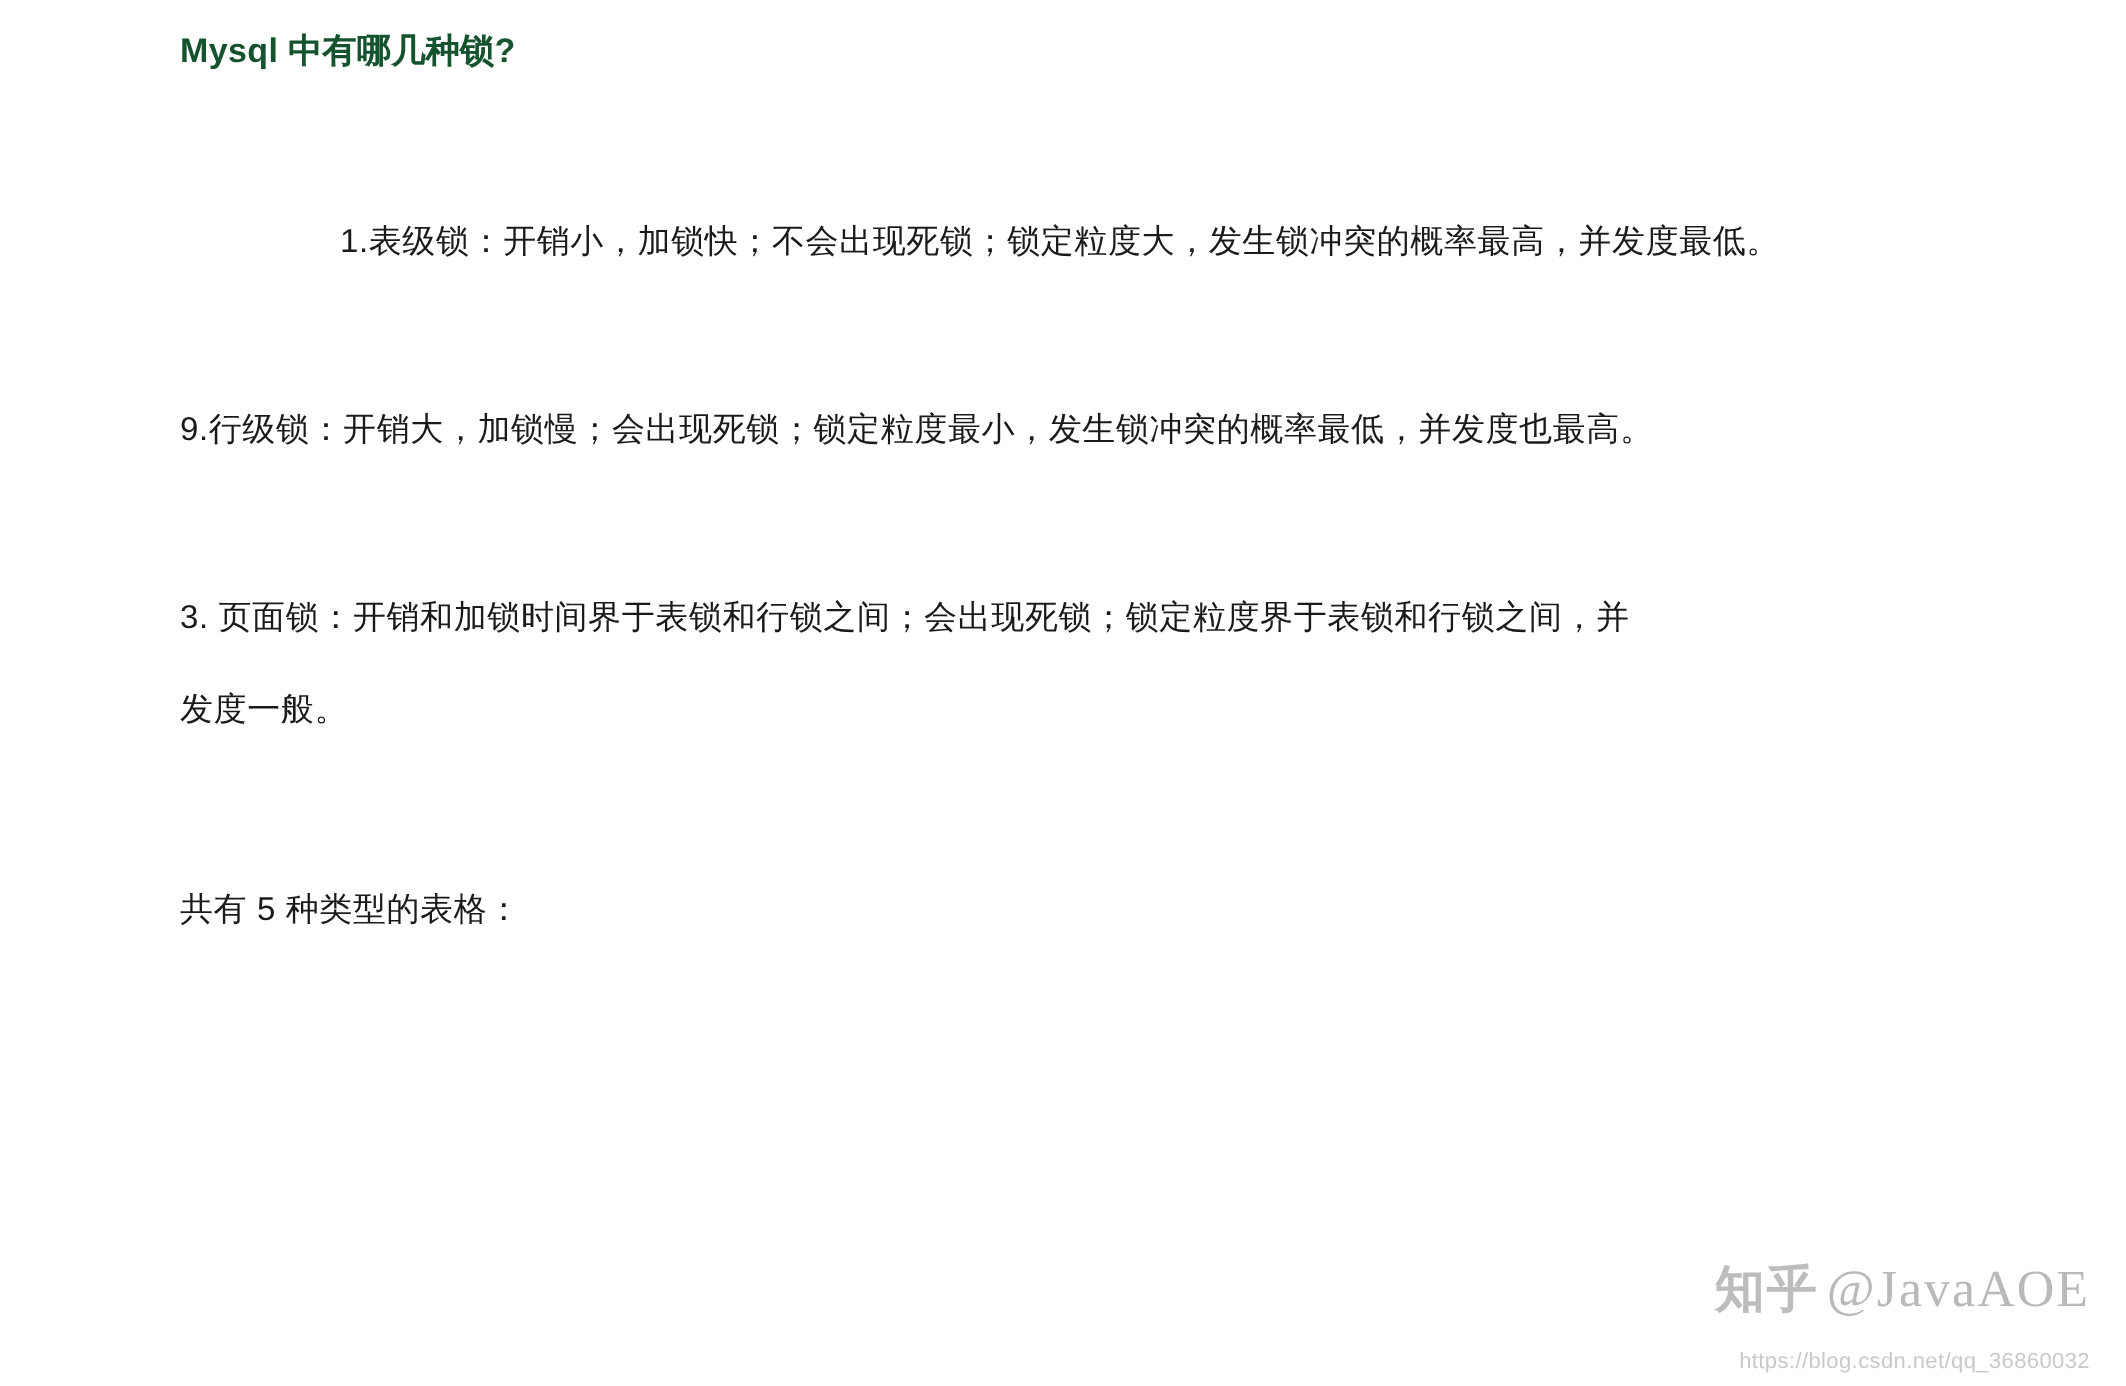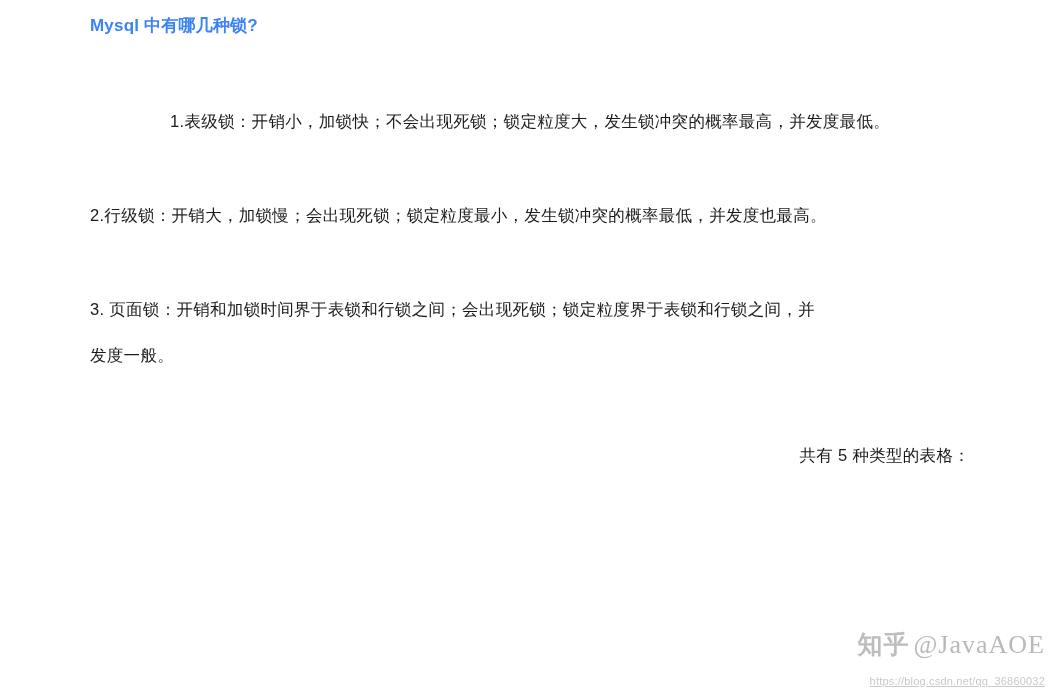--- a/index.html
+++ b/index.html
@@ -25,38 +25,38 @@
   }
   .content {
     position: absolute;
     left: 90px;
     top: 0;
     width: 880px;
   }
   .heading {
     font-size: 17px;
     font-weight: bold;
-    color: #3b82f6;
+    color: #14532d;
     letter-spacing: 0.2px;
     line-height: 28px;
   }
   .para {
     font-size: 16.5px;
     font-weight: normal;
     color: #1a1a1a;
     line-height: 46px;
     letter-spacing: 0.3px;
     white-space: pre-wrap;
   }
   .h1-block { margin-top: 12px; }
   .p1-block { margin-top: 58px; text-align: center; }
   .p2-block { margin-top: 48px; }
   .p3-block { margin-top: 48px; }
   .h2-block { margin-top: 136px; }
-  .p4-block { margin-top: 54px; text-align: right; }
+  .p4-block { margin-top: 54px; }
 
   .watermark-zhihu {
     position: absolute;
     right: 18px;
     bottom: 32px;
     font-size: 26px;
     color: #b9b9b9;
     font-family: "Liberation Serif", "DejaVu Serif", serif;
     letter-spacing: 1px;
     white-space: nowrap;
@@ -70,34 +70,33 @@
   }
   .watermark-csdn {
     position: absolute;
     right: 18px;
     bottom: 6px;
     font-size: 11px;
     color: #c9c9c9;
     font-family: "Liberation Sans", sans-serif;
     letter-spacing: 0.2px;
     white-space: nowrap;
-    text-decoration: underline;
   }
 </style>
 </head>
 <body>
 
 <div class="page">
   <div class="content">
 
     <div class="heading h1-block">Mysql 中有哪几种锁?</div>
 
     <div class="para p1-block">1.表级锁：开销小，加锁快；不会出现死锁；锁定粒度大，发生锁冲突的概率最高，并发度最低。</div>
 
-    <div class="para p2-block">2.行级锁：开销大，加锁慢；会出现死锁；锁定粒度最小，发生锁冲突的概率最低，并发度也最高。</div>
+    <div class="para p2-block">9.行级锁：开销大，加锁慢；会出现死锁；锁定粒度最小，发生锁冲突的概率最低，并发度也最高。</div>
 
     <div class="para p3-block">3. 页面锁：开销和加锁时间界于表锁和行锁之间；会出现死锁；锁定粒度界于表锁和行锁之间，并
 发度一般。</div>
 
 
     <div class="para p4-block">共有 5 种类型的表格：</div>
 
   </div>
 
   <div class="watermark-zhihu">

